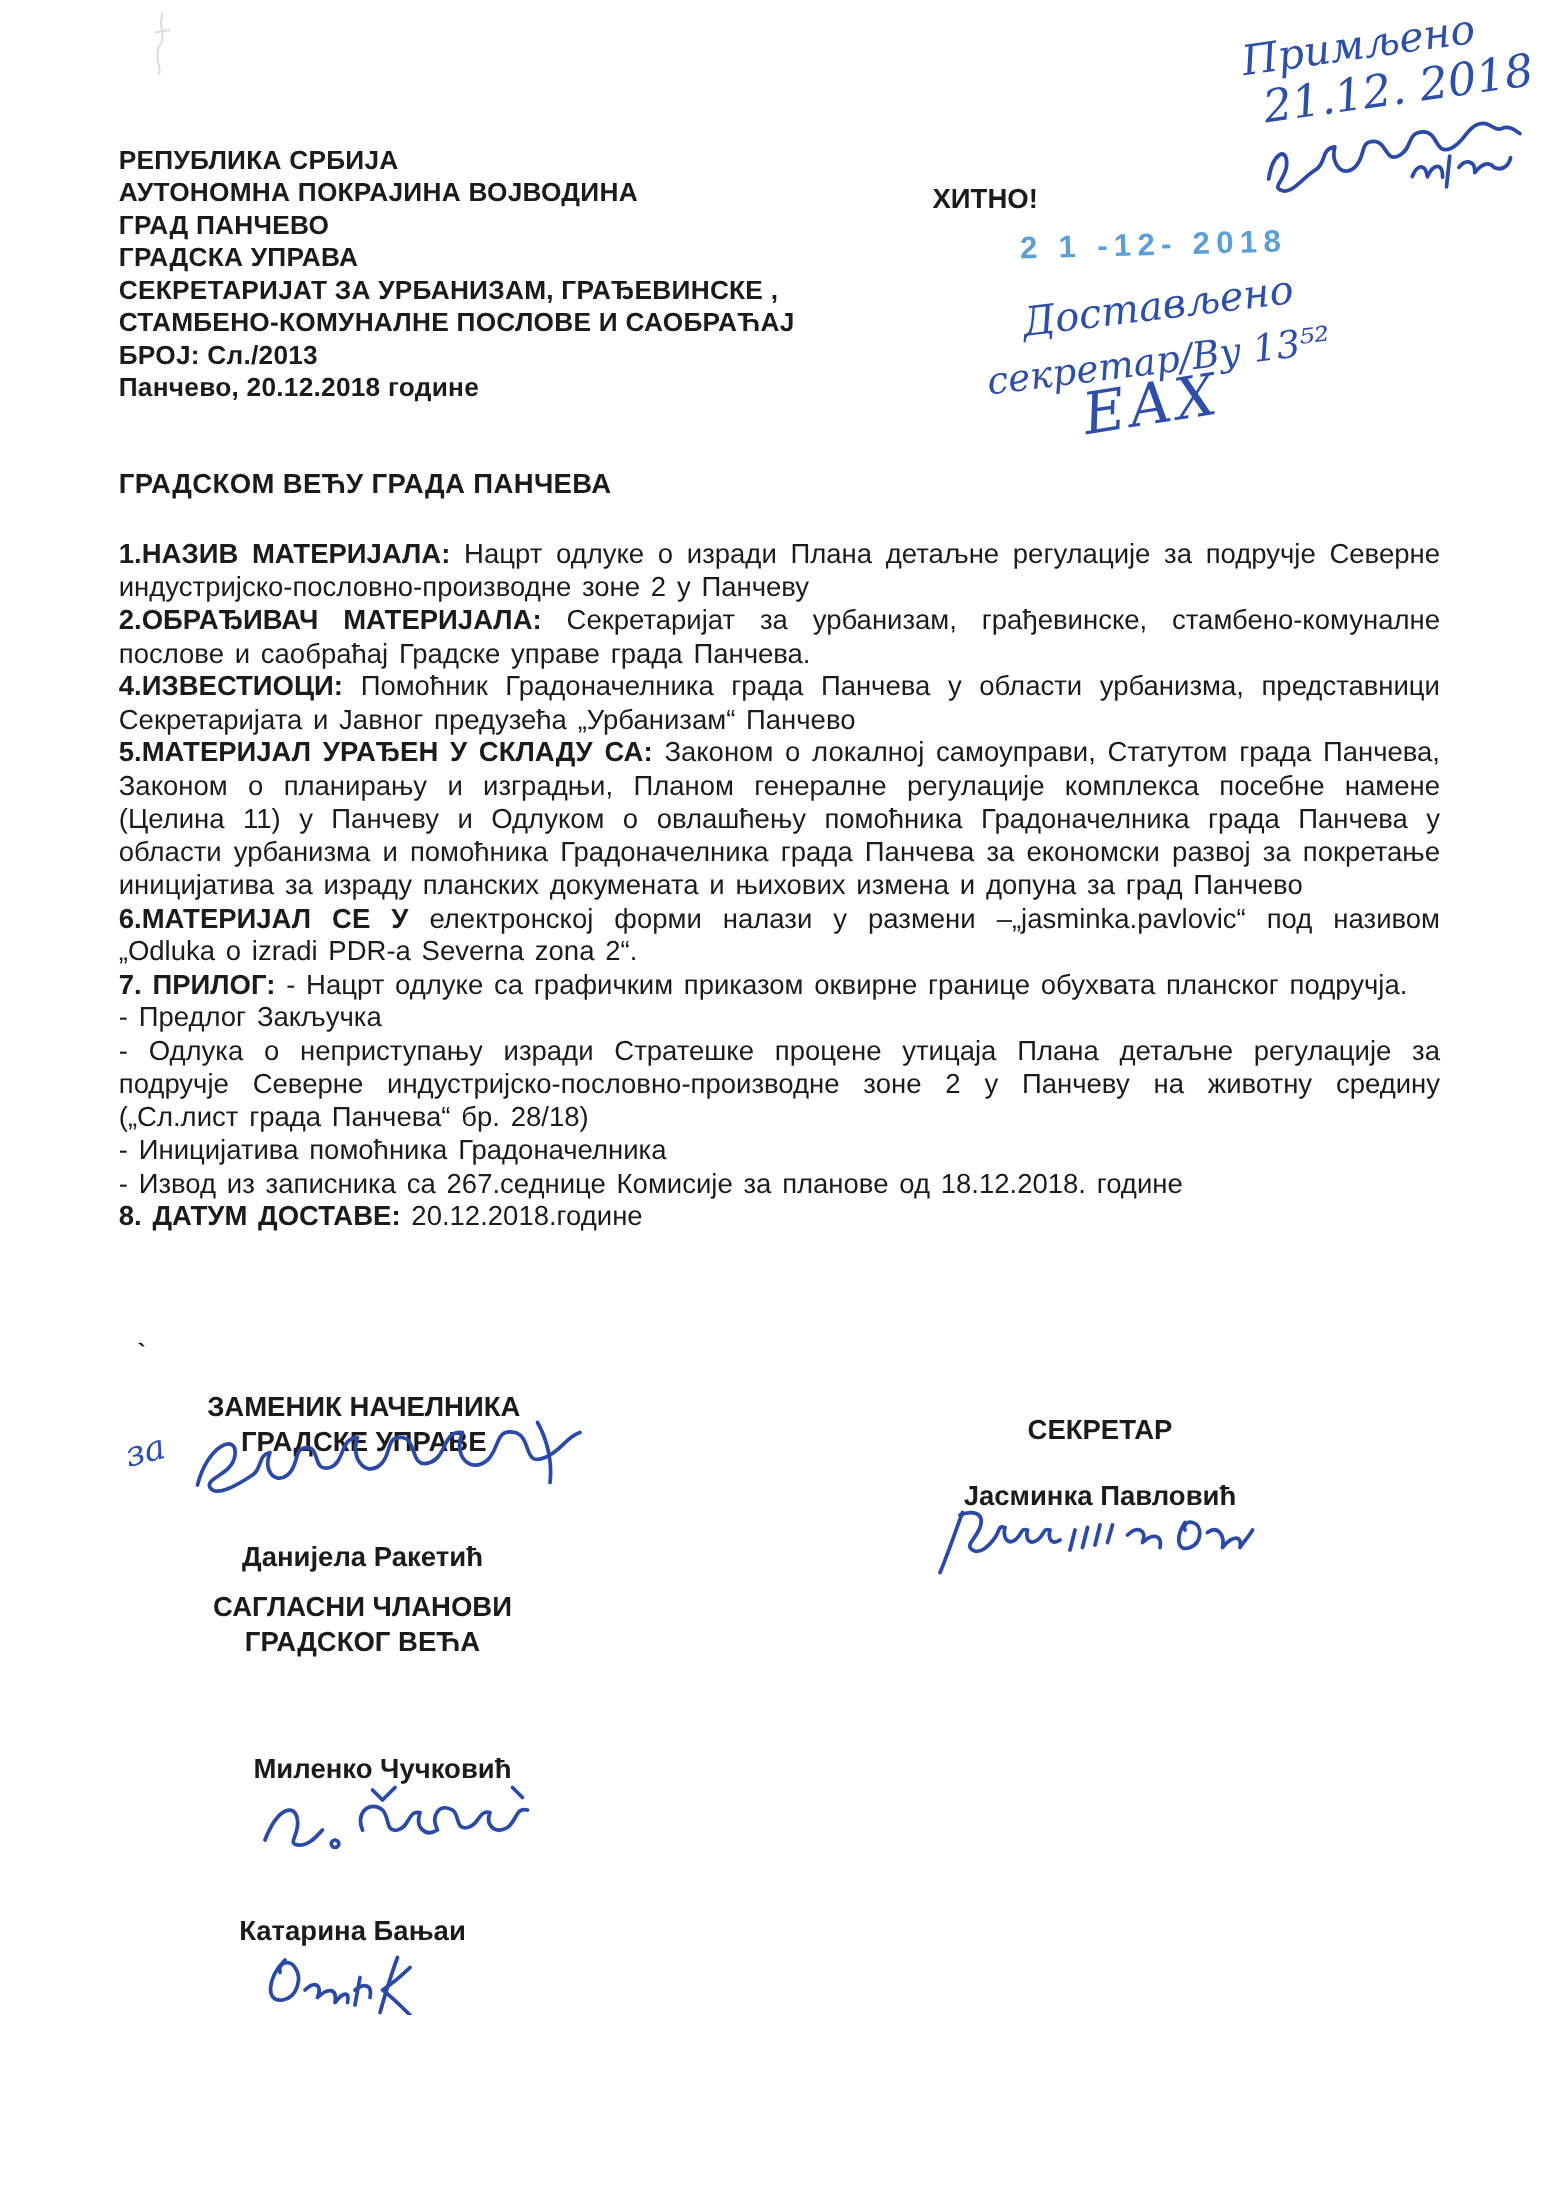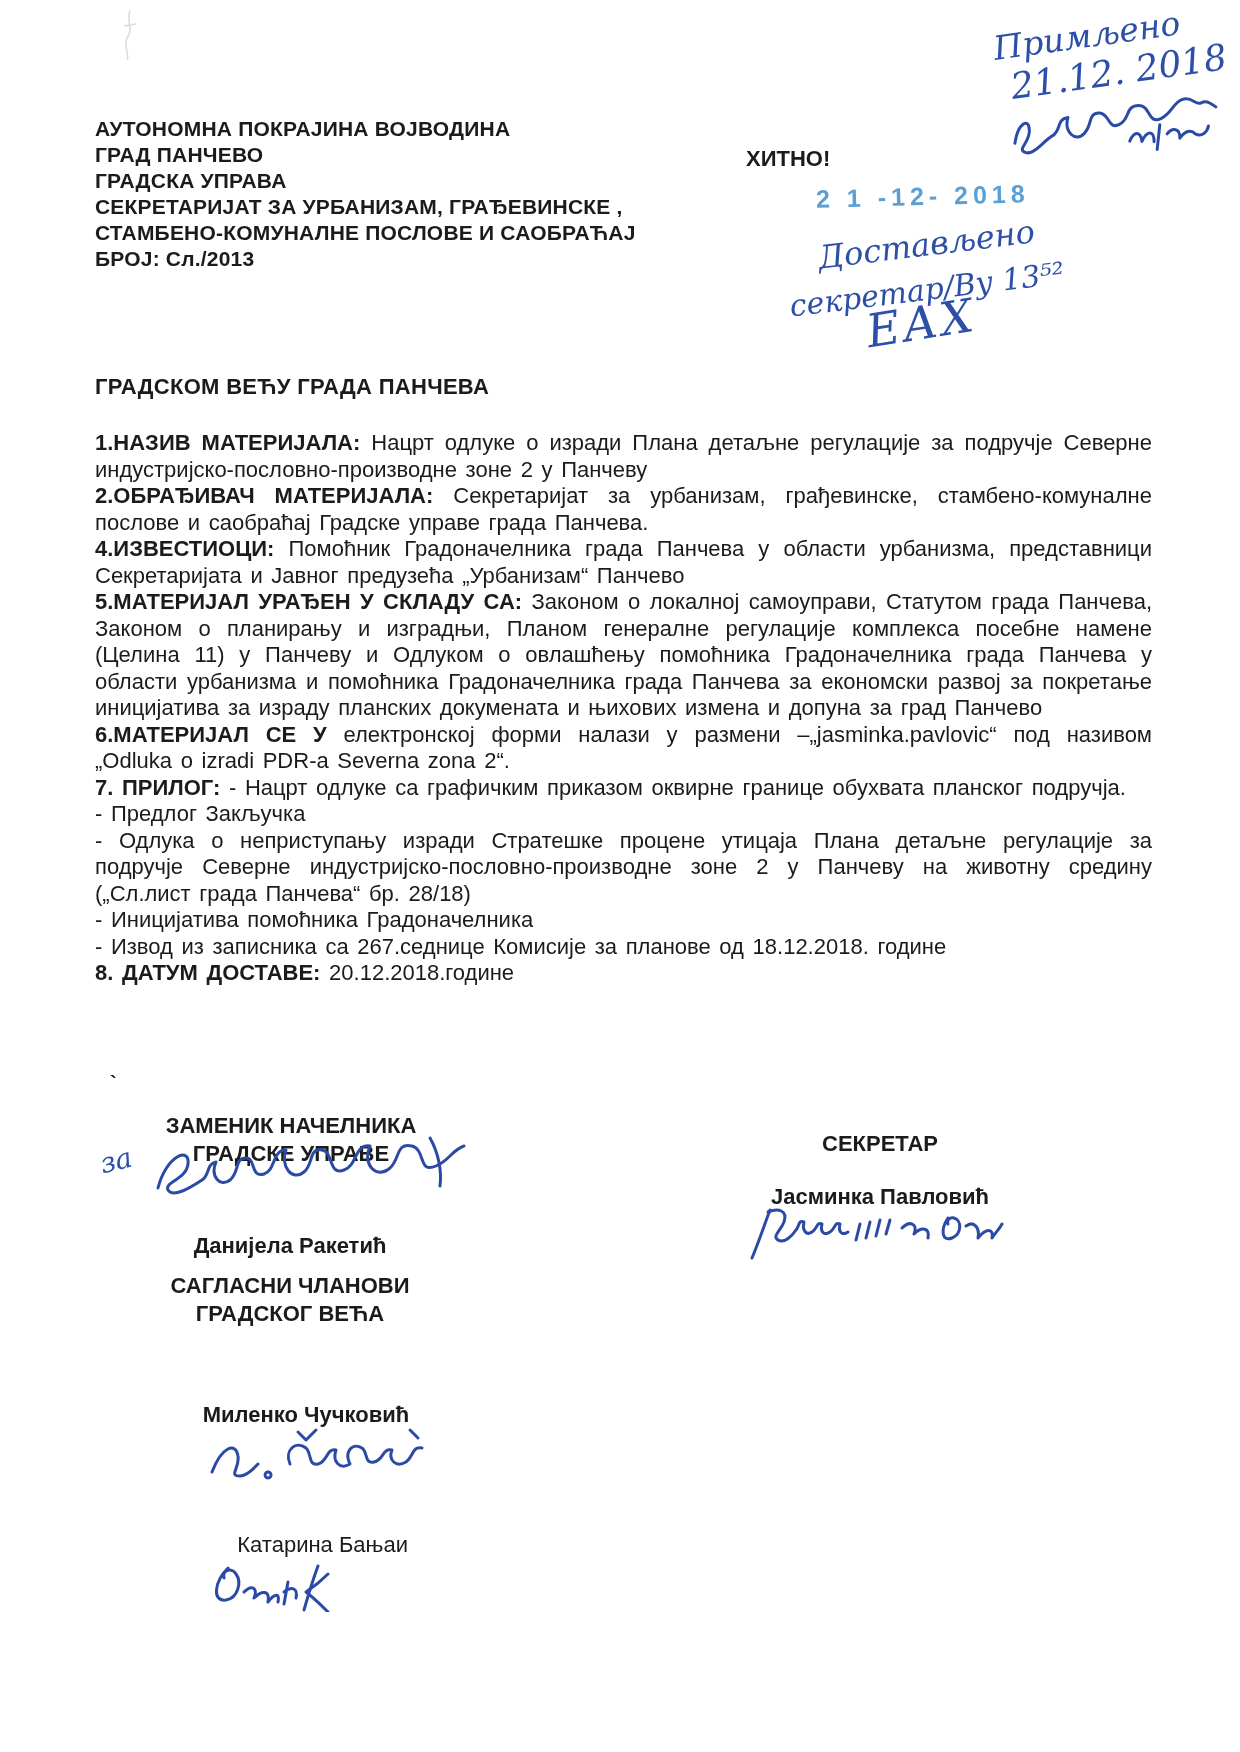--- a/index.html
+++ b/index.html
@@ -16,21 +16,21 @@
   .bodytext b{font-weight:bold;}
   .backtick{position:absolute;left:110px;top:1072px;font-size:20px;font-weight:bold;}
   
   .sig-title{position:absolute;text-align:center;font-weight:bold;font-size:22px;line-height:28px;}
   .deputy-title{left:131px;top:1112px;width:320px;}
   .deputy-name{position:absolute;left:130px;top:1190px;width:320px;text-align:center;font-weight:bold;font-size:22px;margin-top:43px;}
   .secretary-title{left:740px;top:1130px;width:280px;}
   .secretary-name{position:absolute;left:730px;top:1184px;width:300px;text-align:center;font-weight:bold;font-size:22px;}
   .council-title{left:140px;top:1272px;width:300px;}
   .member1-name{position:absolute;left:156px;top:1402px;width:300px;text-align:center;font-weight:bold;font-size:22px;}
-  .member2-name{position:absolute;left:108px;top:1532px;width:300px;text-align:right;font-weight:normal;font-size:22px;}
+  .member2-name{position:absolute;left:132px;top:1532px;width:300px;text-align:center;font-weight:bold;font-size:22px;}
   
   .hw{color:#2d4fa8;font-style:italic;font-family:"DejaVu Serif",serif;}
   .received{position:absolute;left:1000px;top:12px;width:240px;transform:rotate(-8deg);}
   .received .l1{font-size:33px;white-space:nowrap;}
   .received .l2{font-size:36px;margin:0 0 0 12px;white-space:nowrap;}
   .datestamp{position:absolute;left:816px;top:182px;color:#5b9fd4;font-weight:bold;font-size:25px;letter-spacing:5px;transform:rotate(-1.5deg);white-space:nowrap;}
   .delivered{position:absolute;left:786px;top:226px;transform:rotate(-7deg);}
   .delivered .l1{font-size:32px;margin-left:34px;white-space:nowrap;}
   .delivered .l2{font-size:30px;margin-top:8px;white-space:nowrap;}
   .eah{position:absolute;left:866px;top:296px;font-size:46px;letter-spacing:3px;transform:rotate(-9deg);}
@@ -58,26 +58,28 @@
   <div class="received hw">
     <div class="l1">Примљено</div>
     <div class="l2">21.12. 2018</div>
     <svg class="sig-received sigsvg" style="position:static" width="215" height="62" viewBox="0 0 215 62">
       <path d="M6 34 C 12 14 24 10 22 24 C 20 36 8 40 14 44 C 22 50 34 36 44 32 C 54 28 50 16 62 16 C 56 30 66 42 76 34 C 86 26 82 14 94 16 C 104 18 100 34 112 30 C 124 26 120 12 134 14 C 146 16 140 34 154 30 C 166 26 168 16 178 14 C 188 12 190 22 196 20 C 202 18 206 22 210 26"></path>
       <path d="M120 48 C 126 38 132 40 132 50 C 138 40 146 40 144 52 M152 36 L146 60 M158 46 C 164 40 172 42 170 52 C 176 46 182 44 186 50 C 192 54 198 50 200 44"></path>
     </svg>
   </div>
 
   <div class="org-block">
+    <div>РЕПУБЛИКА СРБИЈА</div>
     <div>АУТОНОМНА ПОКРАЈИНА ВОЈВОДИНА</div>
     <div>ГРАД ПАНЧЕВО</div>
     <div>ГРАДСКА УПРАВА</div>
     <div>СЕКРЕТАРИЈАТ ЗА УРБАНИЗАМ, ГРАЂЕВИНСКЕ ,</div>
     <div>СТАМБЕНО-КОМУНАЛНЕ ПОСЛОВЕ И САОБРАЋАЈ</div>
     <div>БРОЈ: Сл./2013</div>
+    <div>Панчево, 20.12.2018 године</div>
   </div>
 
   <div class="urgent">ХИТНО!</div>
 
   <div class="datestamp">2 1 -12- 2018</div>
 
   <div class="delivered hw">
     <div class="l1">Достављено</div>
     <div class="l2">секретар/Ву 13⁵²</div>
   </div>

